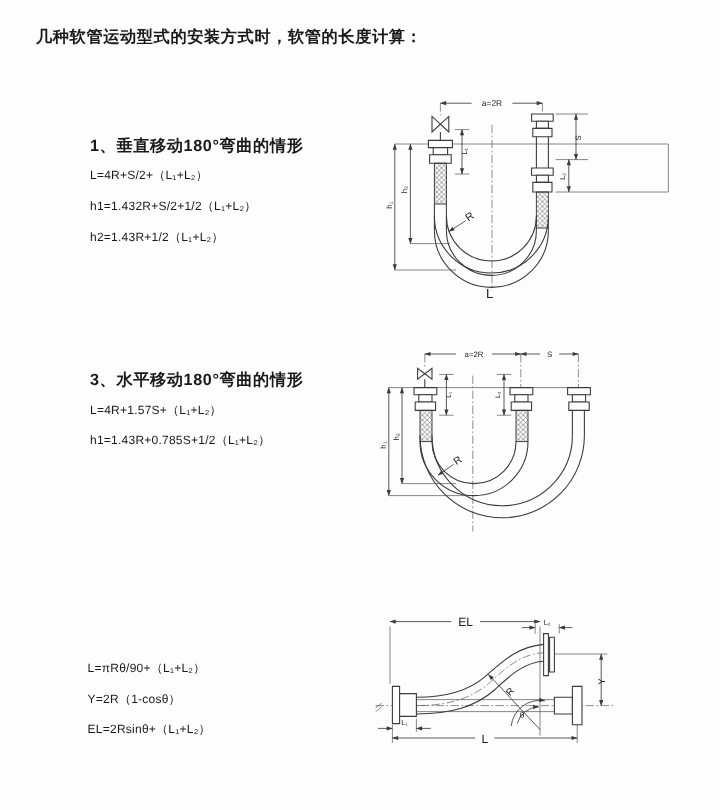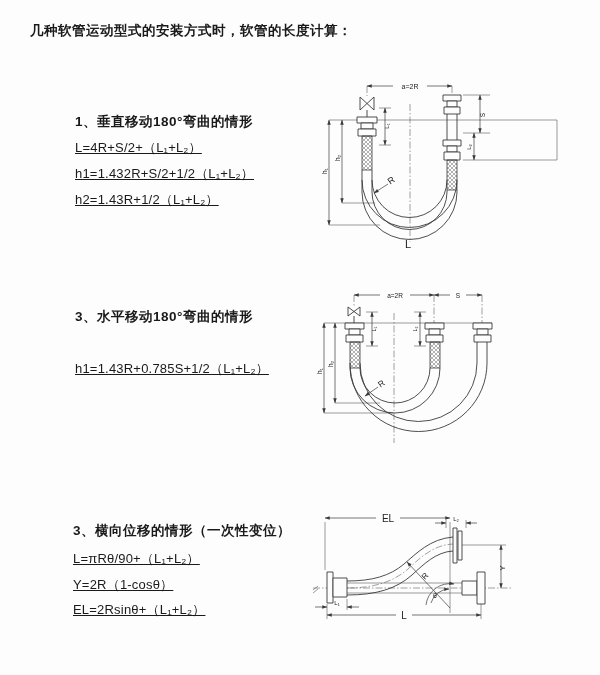--- a/index.html
+++ b/index.html
@@ -3,21 +3,21 @@
 <meta charset="utf-8">
 <style>
   html,body{margin:0;padding:0;background:#e8e8e8;}
   #page{
     position:relative;width:600px;height:675px;background:#fdfdfd;
     font-family:"Liberation Sans","DejaVu Sans",sans-serif;color:#1a1a1a;
     overflow:hidden;margin:0 auto;
   }
   .title{position:absolute;left:30px;top:22px;font-size:13.5px;font-weight:700;letter-spacing:.5px;}
   .heading{position:absolute;font-size:13.5px;font-weight:700;letter-spacing:.5px;margin-left:28px;}
-  .formula{position:absolute;font-size:13px;font-weight:400;letter-spacing:.2px;text-decoration:underline;}
+  .formula{position:absolute;font-size:10px;font-weight:400;letter-spacing:.2px;}
   svg{position:absolute;overflow:visible;}
   svg line,svg path,svg rect,svg circle{vector-effect:non-scaling-stroke;}
   .ink{stroke:#3a3a3a;fill:none;stroke-width:.9;}
   .thin{stroke:#4a4a4a;fill:none;stroke-width:.55;}
   .dim{stroke:#3a3a3a;fill:none;stroke-width:.7;}
   .axis{stroke:#555;fill:none;stroke-width:.55;stroke-dasharray:7 2 1.5 2;}
   .fit{stroke:#3a3a3a;fill:#fdfdfd;stroke-width:.9;}
   .lab{fill:#222;font-family:"Liberation Sans","DejaVu Sans",sans-serif;}
 </style>
 </head>
@@ -26,23 +26,23 @@
 <div id="page">
 
   <div class="title">几种软管运动型式的安装方式时，软管的长度计算：</div>
 
   <div class="heading" style="left:47px;top:113px">1、垂直移动180°弯曲的情形</div>
   <div class="formula" style="left:75px;top:139px">L=4R+S/2+（L₁+L₂）</div>
   <div class="formula" style="left:75px;top:165px">h1=1.432R+S/2+1/2（L₁+L₂）</div>
   <div class="formula" style="left:75px;top:191px">h2=1.43R+1/2（L₁+L₂）</div>
 
   <div class="heading" style="left:47px;top:308px">3、水平移动180°弯曲的情形</div>
+  <div class="formula" style="left:75px;top:335px">L=4R+1.57S+（L₁+L₂）</div>
   <div class="formula" style="left:75px;top:360px">h1=1.43R+0.785S+1/2（L₁+L₂）</div>
 
-  <div class="heading" style="left:45px;top:522px">3、横向位移的情形（一次性变位）</div>
   <div class="formula" style="left:73px;top:550px">L=πRθ/90+（L₁+L₂）</div>
   <div class="formula" style="left:73px;top:576px">Y=2R（1-cosθ）</div>
   <div class="formula" style="left:73px;top:601px">EL=2Rsinθ+（L₁+L₂）</div>
 
   <svg style="left:300px;top:68px" width="300" height="205" viewBox="0 0 300 205">
     <defs>
       <marker id="arr1" viewBox="0 0 10 10" refX="9.5" refY="5" markerWidth="7" markerHeight="5" markerUnits="userSpaceOnUse" orient="auto-start-reverse">
         <path d="M0,1.5 L10,5 L0,8.5 Z" fill="#3a3a3a"></path>
       </marker>
       <pattern id="braid1" width="4" height="4" patternUnits="userSpaceOnUse">

